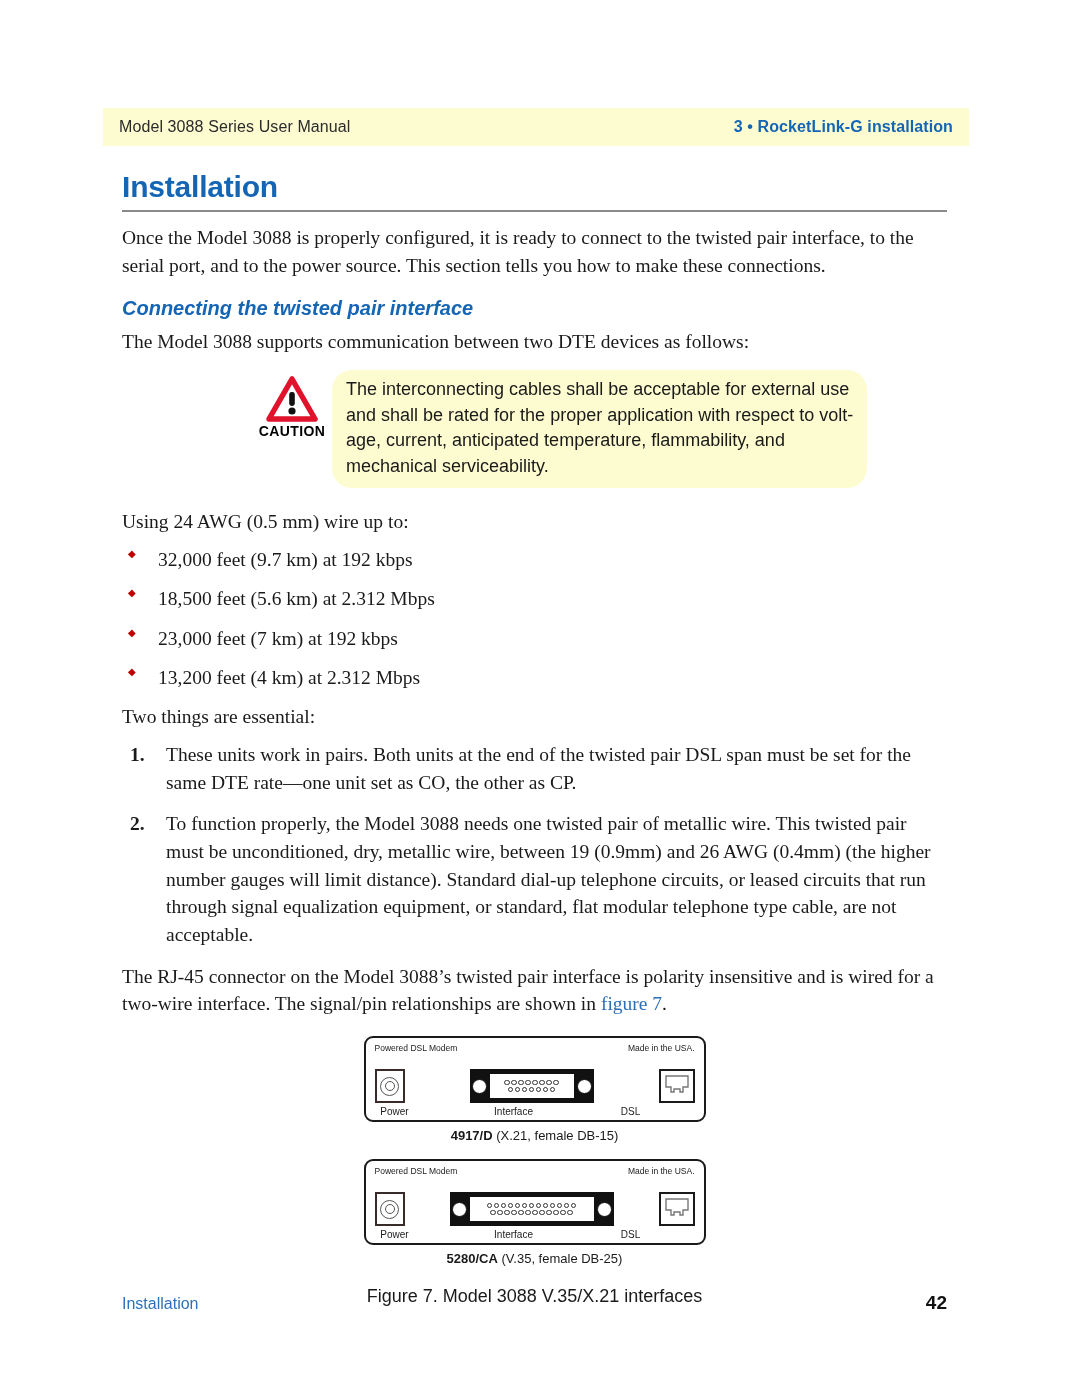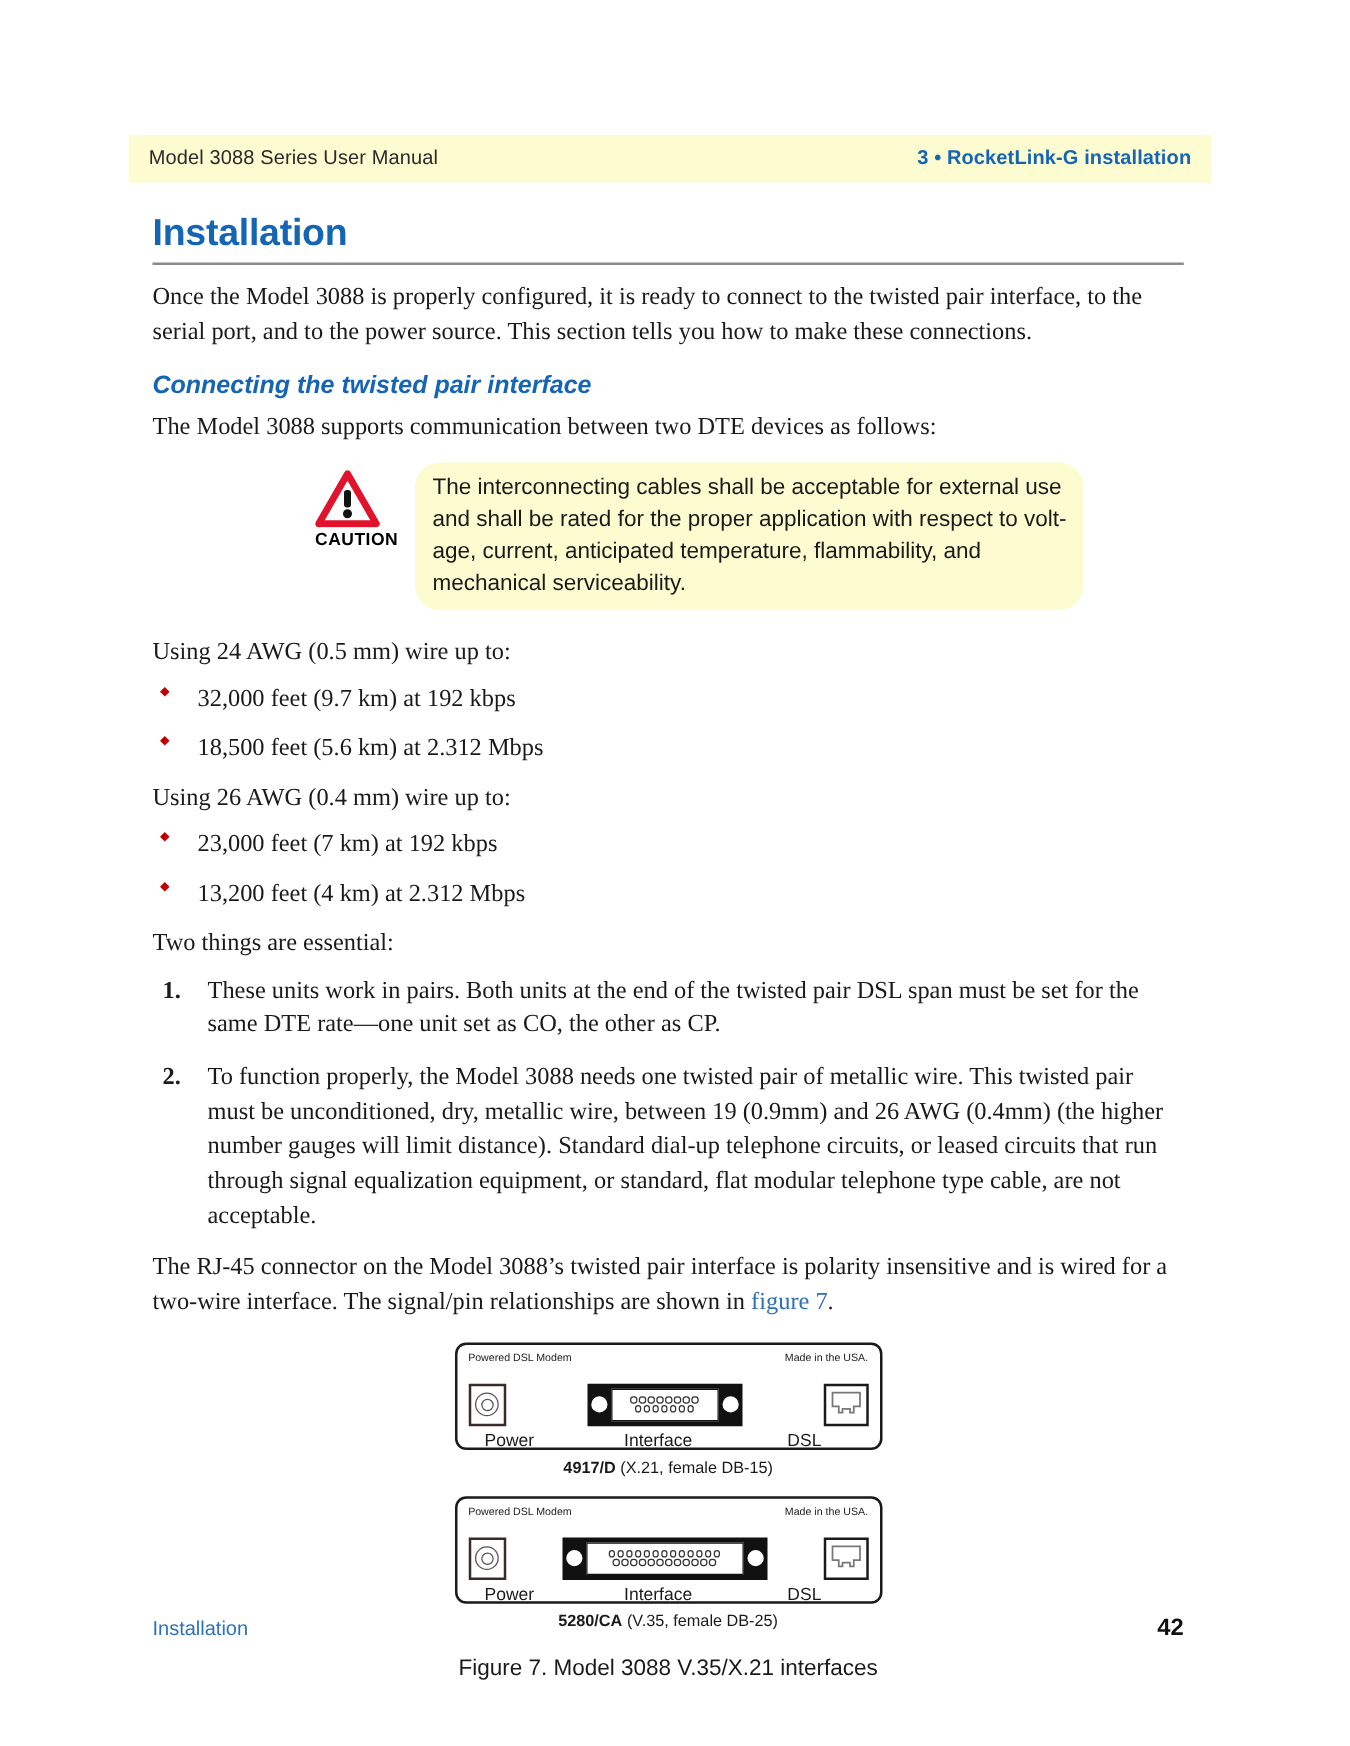--- a/index.html
+++ b/index.html
@@ -93,21 +93,21 @@
     display: flex;
     align-items: flex-start;
     margin: 14px 0 20px 0;
     padding-left: 130px;
   }
   .caution-icon {
     width: 80px;
     flex: 0 0 80px;
     display: flex;
     flex-direction: column;
-    align-items: flex-start;
+    align-items: center;
     padding-top: 6px;
   }
   .caution-tri {
     display: block;
   }
   .caution-word {
     font-family: "Liberation Sans", sans-serif;
     font-size: 14px;
     font-weight: bold;
     letter-spacing: .4px;
@@ -206,25 +206,25 @@
     left: 9px;
     right: 9px;
     height: 38px;
     display: flex;
     align-items: center;
     justify-content: space-between;
   }
   .panel .p-labels {
     position: absolute;
     bottom: 3px;
-    left: 18px;
+    left: 5px;
     right: 9px;
     height: 11px;
     font-family: "Liberation Sans", sans-serif;
-    font-size: 14px;
+    font-size: 10px;
   }
   .panel .p-labels span {
     position: absolute;
     transform: translateX(-50%);
   }
 
   
   .jack-power {
     width: 30px; height: 34px;
     border: 2px solid #3a2b2b;
@@ -371,21 +371,20 @@
         <div>mechanical serviceability.</div>
       </div>
     </div>
 
     <p class="body-text tight">Using 24 AWG (0.5 mm) wire up to:</p>
     <ul class="bullets">
       <li>32,000 feet (9.7 km) at 192 kbps</li>
       <li>18,500 feet (5.6 km) at 2.312 Mbps</li>
     </ul>
 
-    <p class="body-text tight">Using 26 AWG (0.4 mm) wire up to:</p>
     <ul class="bullets">
       <li>23,000 feet (7 km) at 192 kbps</li>
       <li>13,200 feet (4 km) at 2.312 Mbps</li>
     </ul>
 
     <p class="body-text tight">Two things are essential:</p>
 
     <ol class="numbered">
       <li>
         <span class="num">1.</span>

